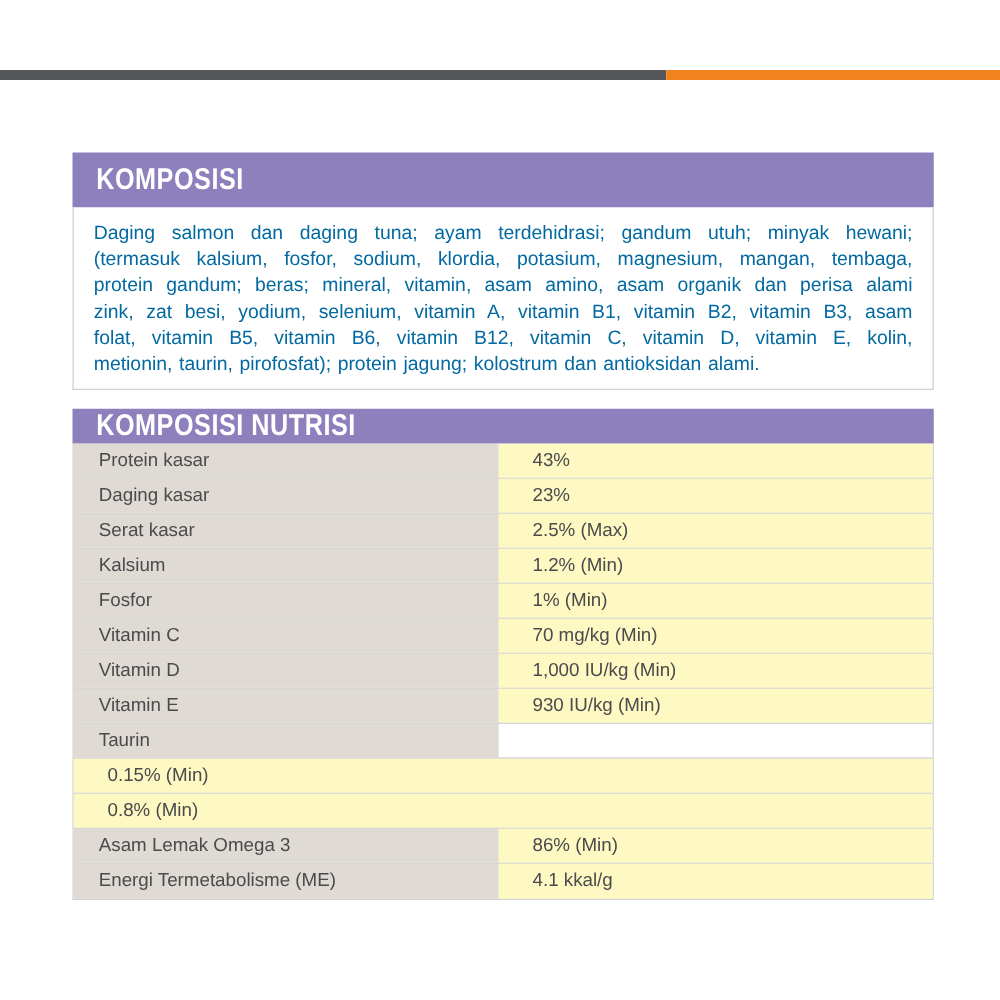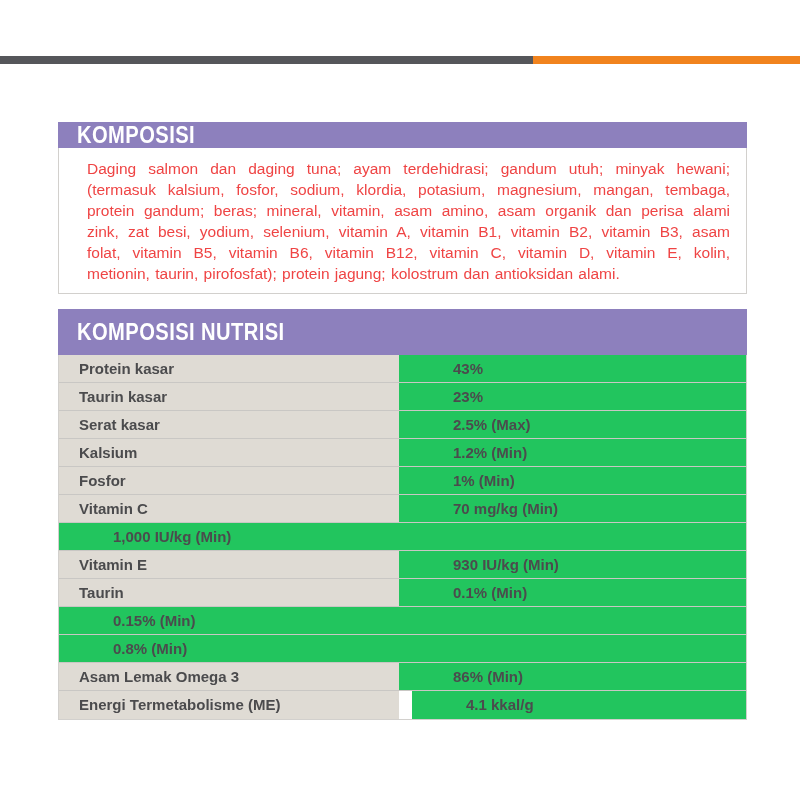--- a/index.html
+++ b/index.html
@@ -32,21 +32,21 @@
   .content {
     position: absolute;
     top: 122px;
     left: 58px;
     width: 689px;
   }
 
   .section-header {
     background: #8d80bd;
     color: #ffffff;
-    height: 26px;
+    height: 44px;
     display: flex;
     align-items: center;
     padding-left: 19px;
     box-sizing: border-box;
   }
   .section-header .hdr-text {
     display: inline-block;
     font-size: 24px;
     font-weight: bold;
     letter-spacing: 0.5px;
@@ -54,71 +54,70 @@
     transform-origin: left center;
     white-space: nowrap;
   }
 
   
   .section-body {
     border: 1px solid #d2d0cd;
     border-top: none;
     box-sizing: border-box;
     background: #ffffff;
-    padding: 10px 16px 9px 28px;
-    color: #ef4444;
+    padding: 10px 16px 9px 16px;
+    color: #0369a1;
     font-size: 15.5px;
     line-height: 21px;
     word-spacing: 1px;
   }
   .ing-line {
     text-align: justify;
     text-align-last: justify;
   }
   .ing-line:last-child {
     text-align-last: left;
   }
 
   .section-gap { height: 15px; }
 
   
-  .nutrisi-header { height: 46px; }
+  .nutrisi-header { height: 28px; }
 
   
   .nutri-table {
     border: 1px solid #d2d0cd;
     border-top: none;
     box-sizing: border-box;
     background: #ffffff;
-    font-weight: bold;
   }
   .nutri-row {
     display: flex;
     height: 28px;
     border-bottom: 1px solid #c9c7c4;
     box-sizing: border-box;
   }
-  .nutri-row:last-child { border-bottom: none; gap: 13px; }
+  .nutri-row:last-child { border-bottom: none; }
   .cell {
     font-size: 15px;
     color: #4b4b4d;
     line-height: 27px;
     white-space: nowrap;
     overflow: hidden;
     box-sizing: border-box;
   }
   .cell.label {
     width: 340px;
     background: #dfdbd4;
     padding-left: 20px;
   }
   .cell.value {
     flex: 1;
-    background: #22c55e;
-    padding-left: 54px;
+    background: #fef9c3;
+    padding-left: 27px;
   }
 </style>
 </head>
 <body>
 
 <div class="top-bar">
   <div class="seg-dark"></div>
   <div class="seg-accent"></div>
 </div>
 
@@ -144,21 +143,21 @@
     <div class="section-header nutrisi-header">
       <span class="hdr-text">KOMPOSISI NUTRISI</span>
     </div>
     <div class="nutri-table">
   <div class="nutri-row">
     <div class="cell label">Protein kasar</div>
     <div class="cell value">43%</div>
   </div>
 
   <div class="nutri-row">
-    <div class="cell label">Taurin kasar</div>
+    <div class="cell label">Daging kasar</div>
     <div class="cell value">23%</div>
   </div>
 
   <div class="nutri-row">
     <div class="cell label">Serat kasar</div>
     <div class="cell value">2.5% (Max)</div>
   </div>
 
   <div class="nutri-row">
     <div class="cell label">Kalsium</div>
@@ -169,31 +168,31 @@
     <div class="cell label">Fosfor</div>
     <div class="cell value">1% (Min)</div>
   </div>
 
   <div class="nutri-row">
     <div class="cell label">Vitamin C</div>
     <div class="cell value">70 mg/kg (Min)</div>
   </div>
 
   <div class="nutri-row">
+    <div class="cell label">Vitamin D</div>
     <div class="cell value">1,000 IU/kg (Min)</div>
   </div>
 
   <div class="nutri-row">
     <div class="cell label">Vitamin E</div>
     <div class="cell value">930 IU/kg (Min)</div>
   </div>
 
   <div class="nutri-row">
     <div class="cell label">Taurin</div>
-    <div class="cell value">0.1% (Min)</div>
   </div>
 
   <div class="nutri-row">
     <div class="cell value">0.15% (Min)</div>
   </div>
 
   <div class="nutri-row">
     <div class="cell value">0.8% (Min)</div>
   </div>
 

